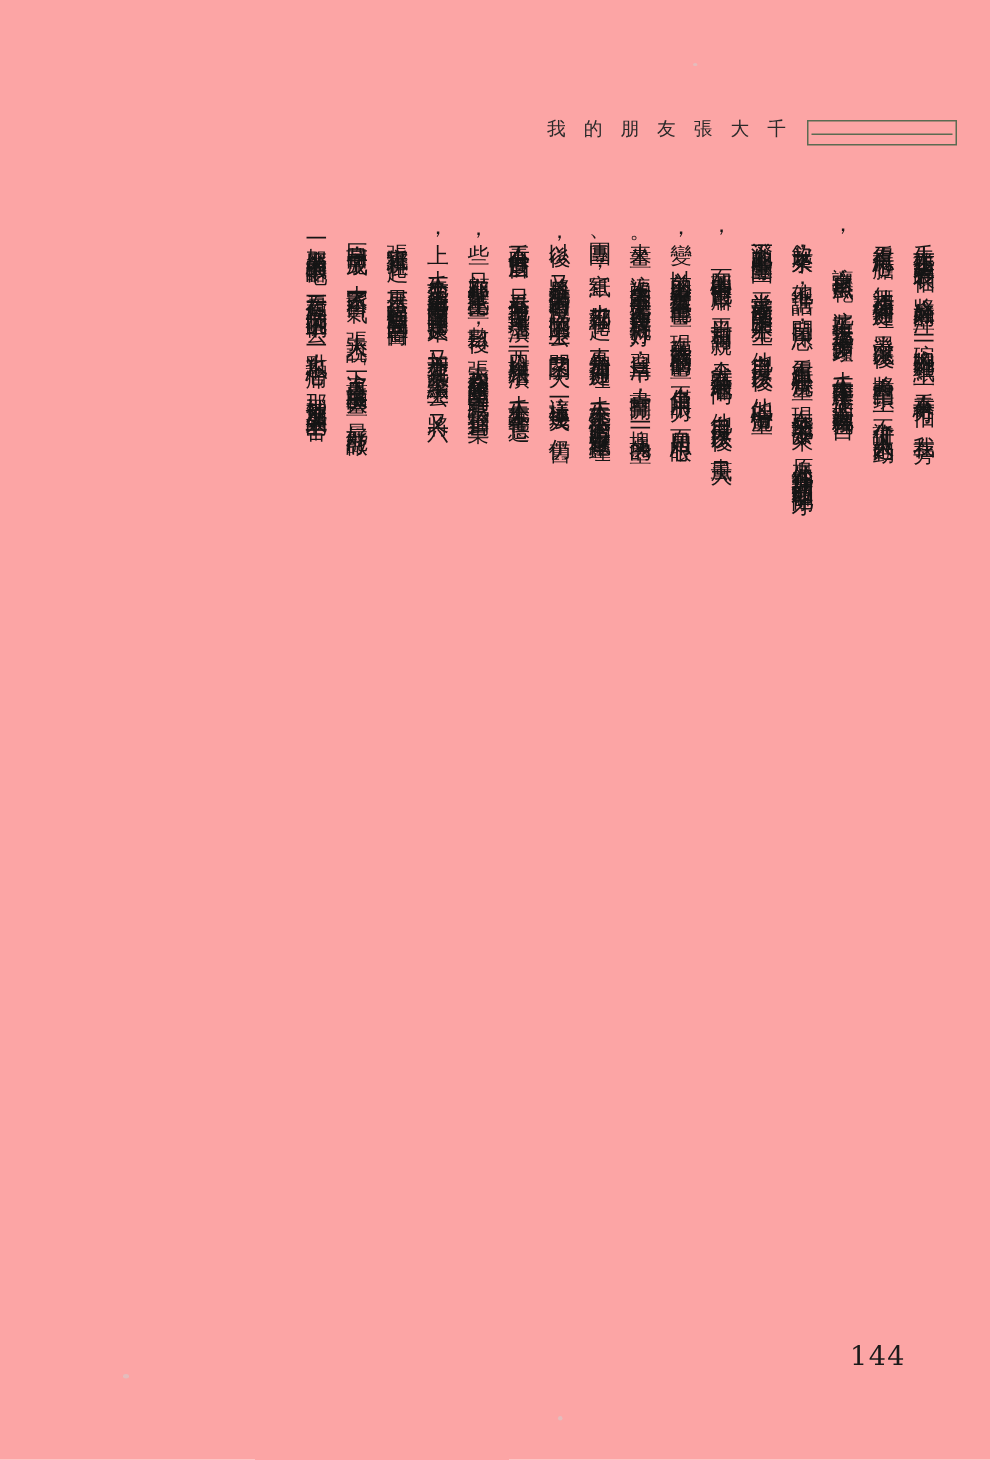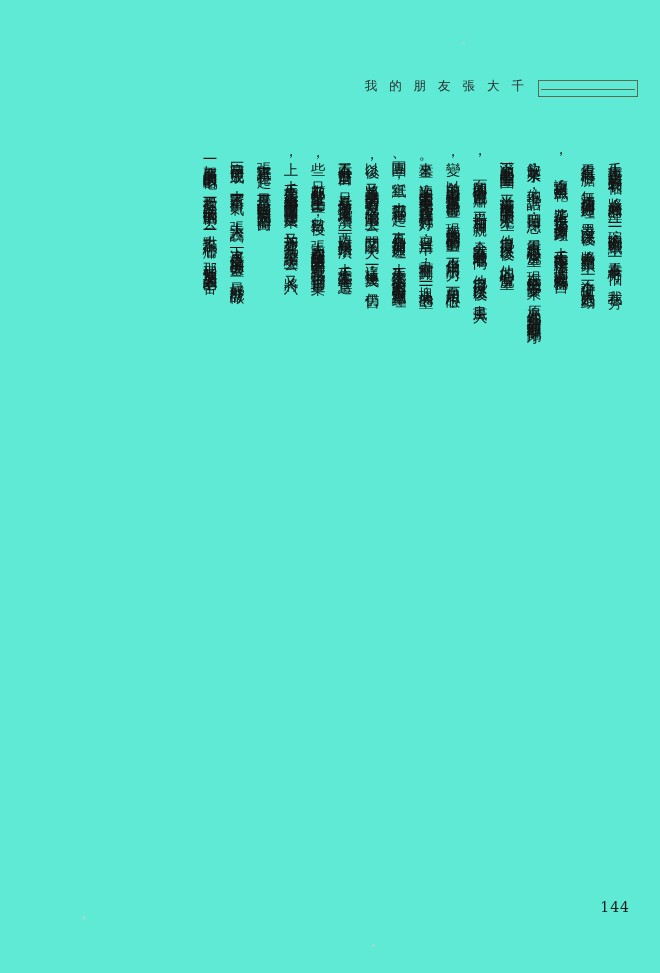--- a/index.html
+++ b/index.html
@@ -12,21 +12,21 @@
     background: #ffffff;
     font-family: "DejaVu Serif", "Liberation Serif", serif;
     color: #1a1a1a;
     overflow: hidden;
   }
 
   .page {
     position: relative;
     width: 660px;
     height: 973px;
-    background: #5eead4;
+    background: #fca5a5;
     box-sizing: border-box;
   }
 
   
   .header {
     position: absolute;
     top: 78px;
     left: 0;
     width: 660px;
     height: 30px;
@@ -90,23 +90,23 @@
     white-space: pre-wrap;
     word-break: break-all;
   }
   
   .vcol:nth-child(odd) { padding-top: 0px; }
   .vcol:nth-child(even) { padding-top: 1px; }
 
   
   .page-number {
     position: absolute;
-    right: 30px;
+    right: 56px;
     bottom: 58px;
-    font-size: 14px;
+    font-size: 18px;
     color: #1a1a1a;
     font-family: "DejaVu Serif", "Liberation Serif", serif;
     letter-spacing: 1px;
   }
 
   
   .speck {
     position: absolute;
     background: #cfcfcf;
     border-radius: 50%;

